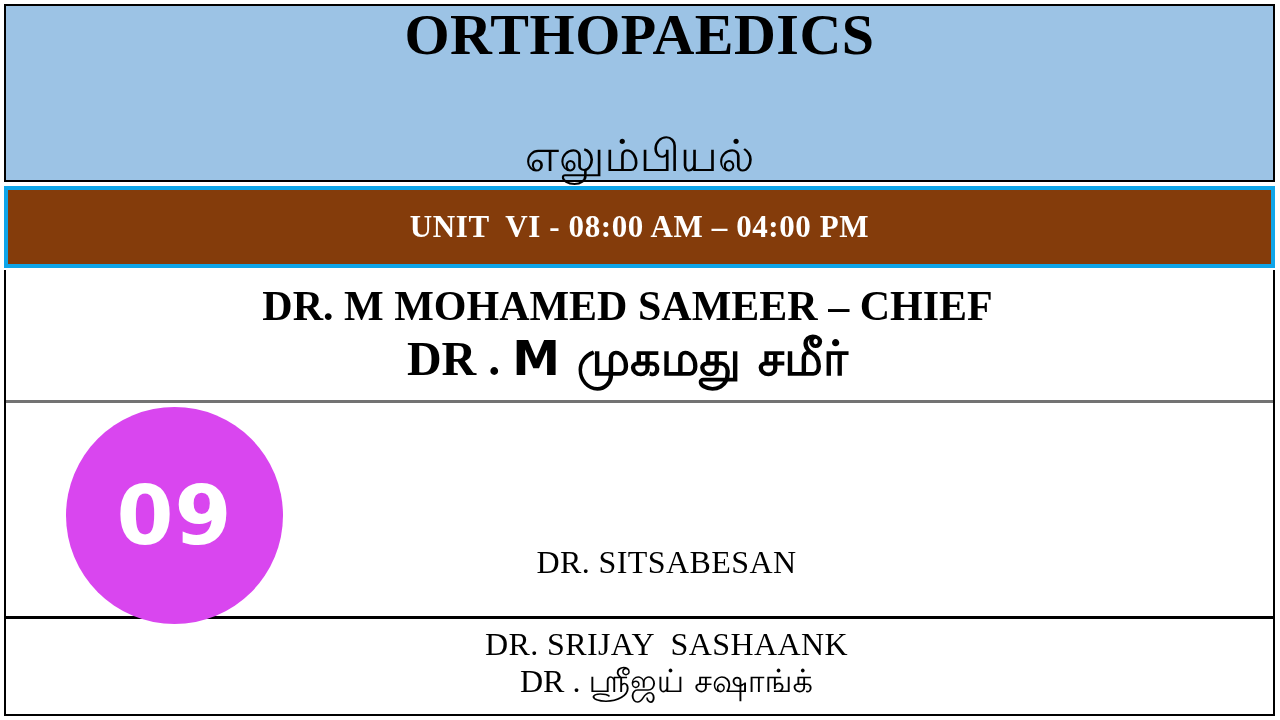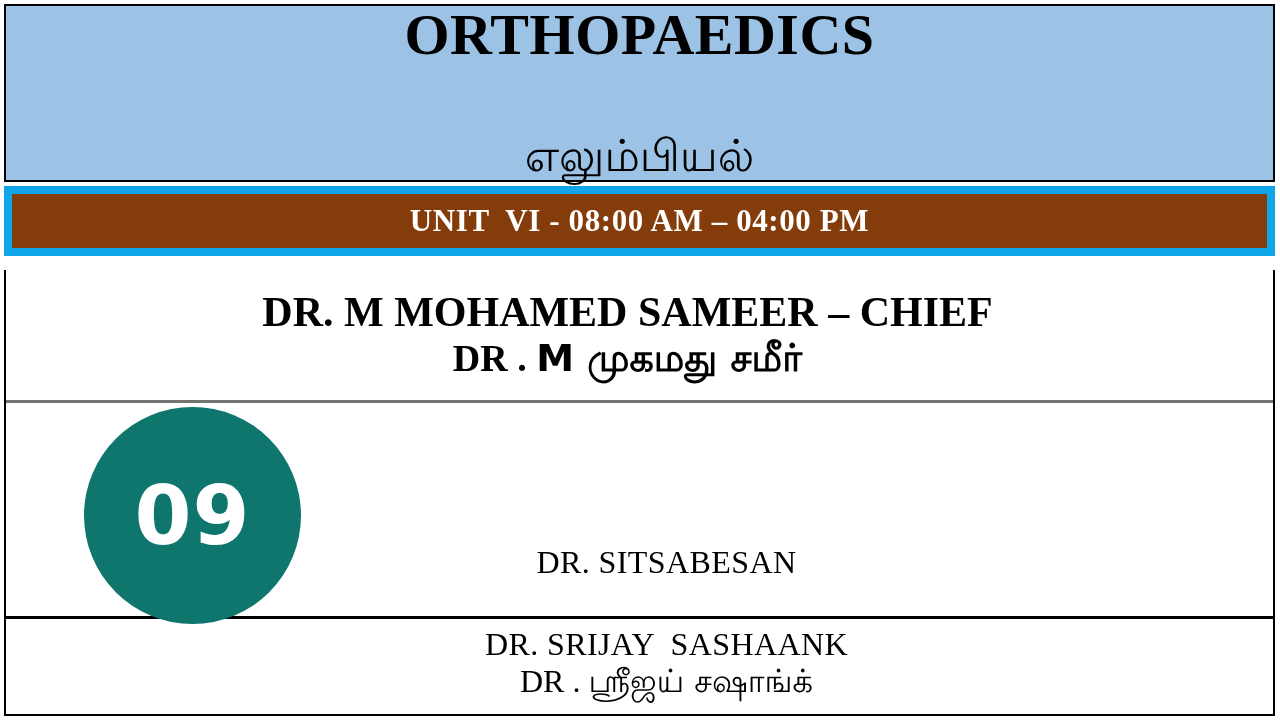--- a/index.html
+++ b/index.html
@@ -53,23 +53,23 @@
     text-align: center;
     margin-top: 6px;
   }
 
   
   .unit-band {
     position: absolute;
     left: 4px;
     top: 186px;
     width: 1271px;
-    height: 70px;
+    height: 82px;
     background: #843C0B;
-    border: 8px solid #0ea5e9;
+    border: 4px solid #0ea5e9;
     box-sizing: border-box;
     display: flex;
     align-items: center;
     justify-content: center;
   }
   .unit-text {
     font-family: "Liberation Serif", "DejaVu Serif", serif;
     font-weight: bold;
     font-size: 31px;
     color: #ffffff;
@@ -116,21 +116,21 @@
     color: #000000;
     text-align: center;
     white-space: pre;
     line-height: 1.1;
   }
   .name-ta .dr-prefix {
     font-family: "Liberation Serif", "DejaVu Serif", serif;
   }
 
   .row-chief .name-en { font-size: 42px; font-weight: bold; }
-  .row-chief .name-ta { font-size: 38px; font-weight: bold; margin-top: 4px; }
+  .row-chief .name-ta { font-size: 48px; font-weight: bold; margin-top: 4px; }
 
   .row-one .name-en,
   .row-two .name-en,
   .row-three .name-en { font-size: 32px; font-weight: normal; letter-spacing: 0.4px; }
   .row-one .name-ta,
   .row-two .name-ta,
   .row-three .name-ta { font-size: 32px; font-weight: normal; margin-top: 2px; }
 
   
   .row-chief .row-inner,
@@ -144,26 +144,26 @@
     width: 100%;
   }
   .row-one .row-inner,
   .row-two .row-inner,
   .row-three .row-inner { transform: translateX(27px); }
   .row-chief .row-inner { transform: translateX(-12px); }
 
   
   .badge {
     position: absolute;
-    left: 84px;
+    left: 66px;
     top: 407px;
     width: 217px;
     height: 217px;
     border-radius: 50%;
-    background: #0f766e;
+    background: #d946ef;
     display: flex;
     align-items: center;
     justify-content: center;
     z-index: 5;
   }
   .badge-number {
     font-family: "DejaVu Sans", "Liberation Sans", sans-serif;
     font-weight: bold;
     font-size: 82px;
     color: #ffffff;

